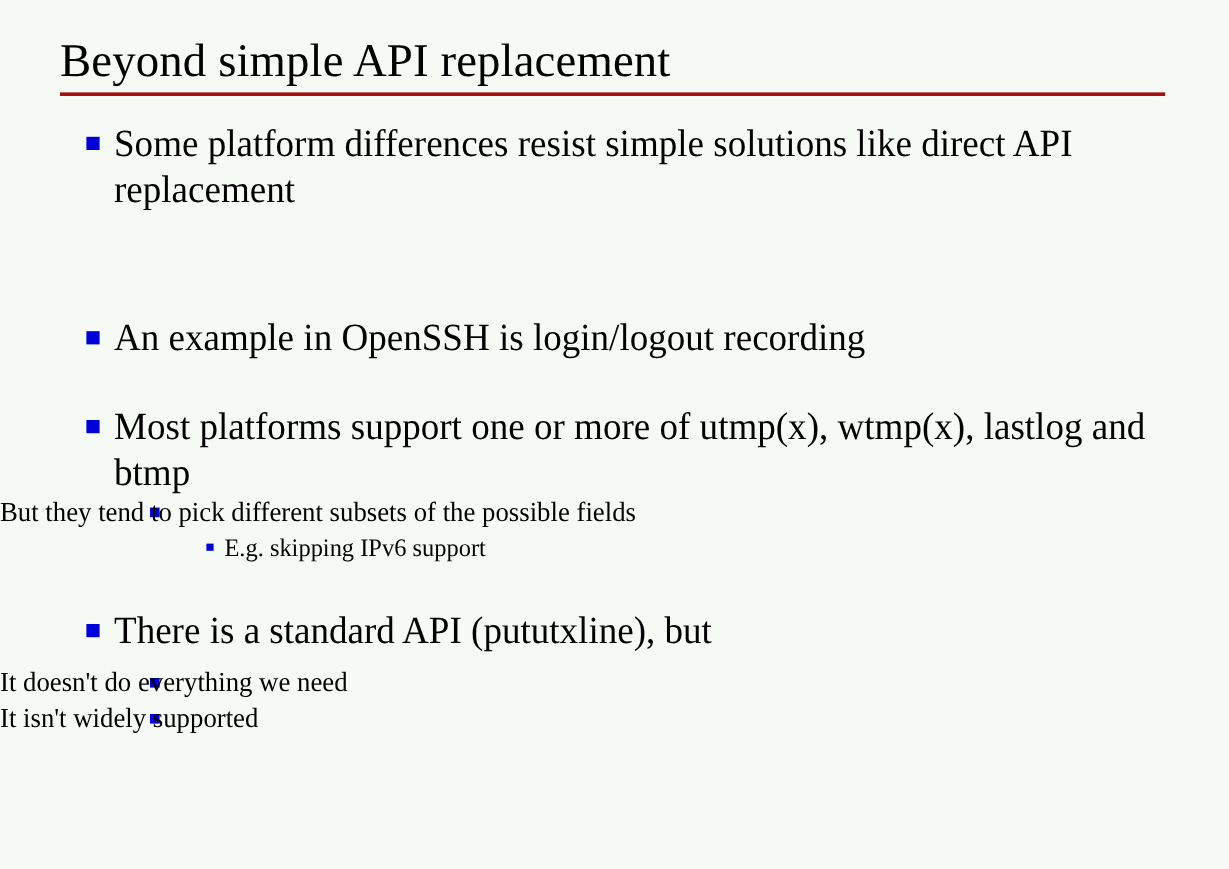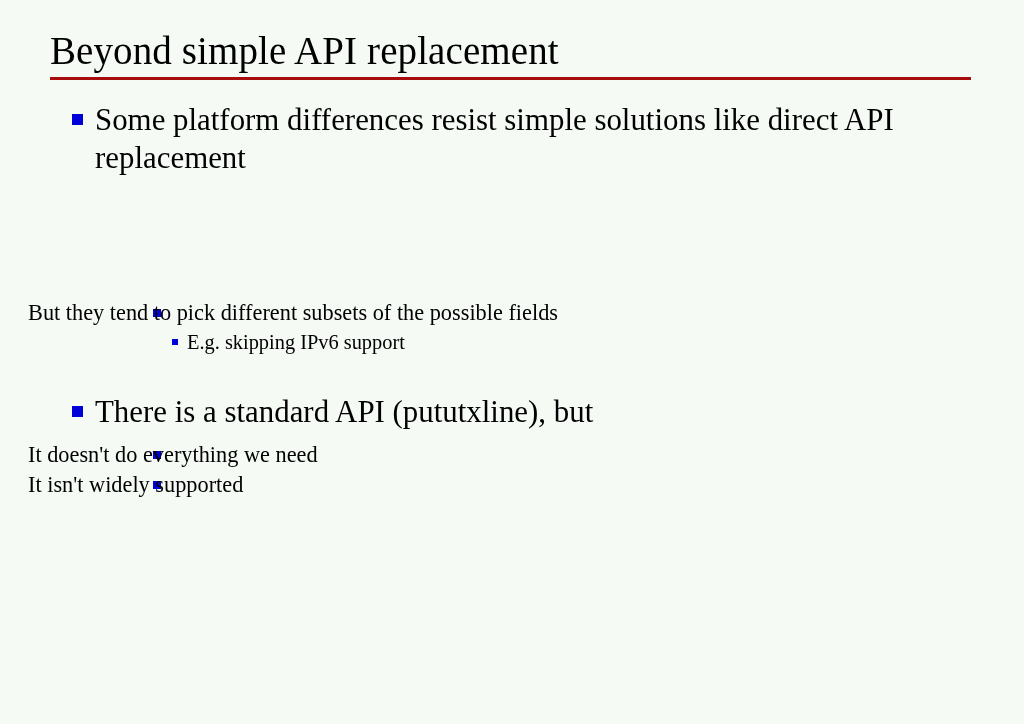--- a/index.html
+++ b/index.html
@@ -82,21 +82,20 @@
     transform-origin: left center;
   }
 
   
   .l2 {
     position: relative;
     padding-right: 40px;
     font-size: 23px;
     line-height: 30px;
     color: #000000;
-    margin-left: 28px;
   }
   .l2 .marker {
     position: absolute;
     left: 125px;
     top: 11px;
     width: 8px;
     height: 8px;
     background: #0000d8;
   }
   .l2 .txt {
@@ -149,23 +148,31 @@
     <div class="blk l1">
       <span class="marker"></span>
       <span class="txt">Some platform differences resist simple solutions like direct API replacement</span>
     </div>
 
     <div class="gap-lg"></div>
 
 
     <div class="gap-lg"></div>
 
+    <div class="blk l1">
+      <span class="marker"></span>
+      <span class="txt">An example in OpenSSH is login/logout recording</span>
+    </div>
 
     <div class="gap-md"></div>
 
+    <div class="blk l1">
+      <span class="marker"></span>
+      <span class="txt">Most platforms support one or more of utmp(x), wtmp(x), lastlog and btmp</span>
+    </div>
 
     <div class="blk l2">
       <span class="marker"></span>
       <span class="txt">But they tend to pick different subsets of the possible fields</span>
     </div>
 
     <div class="blk l3">
       <span class="marker"></span>
       <span class="txt">E.g. skipping IPv6 support</span>
     </div>

